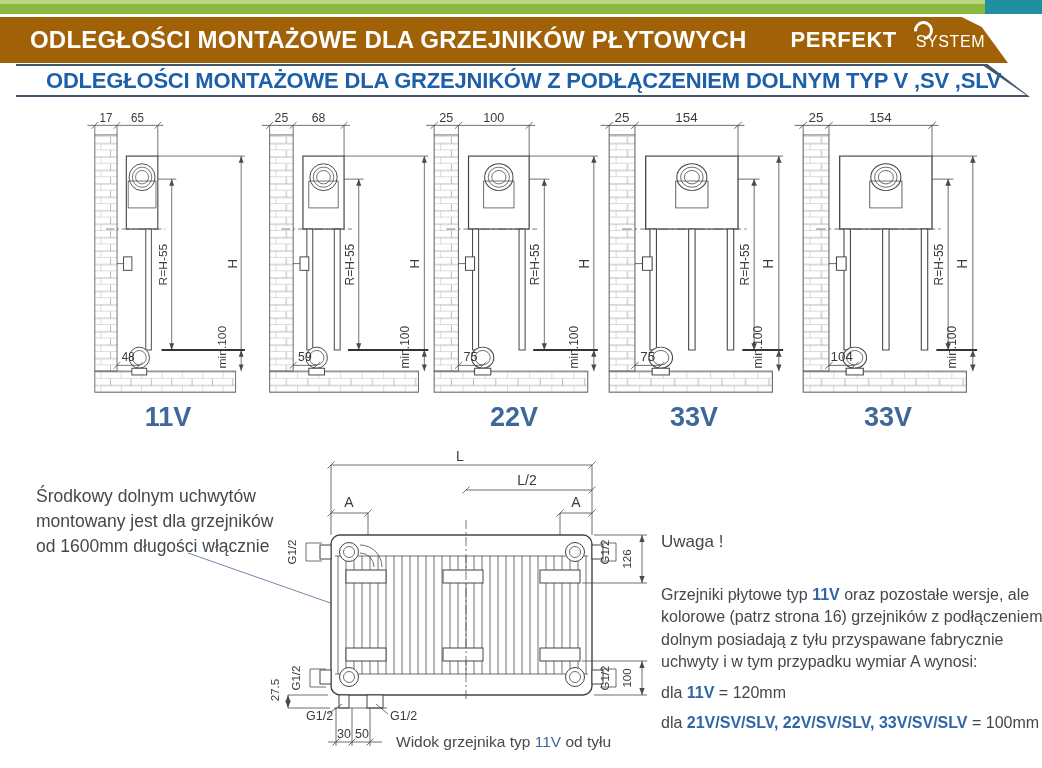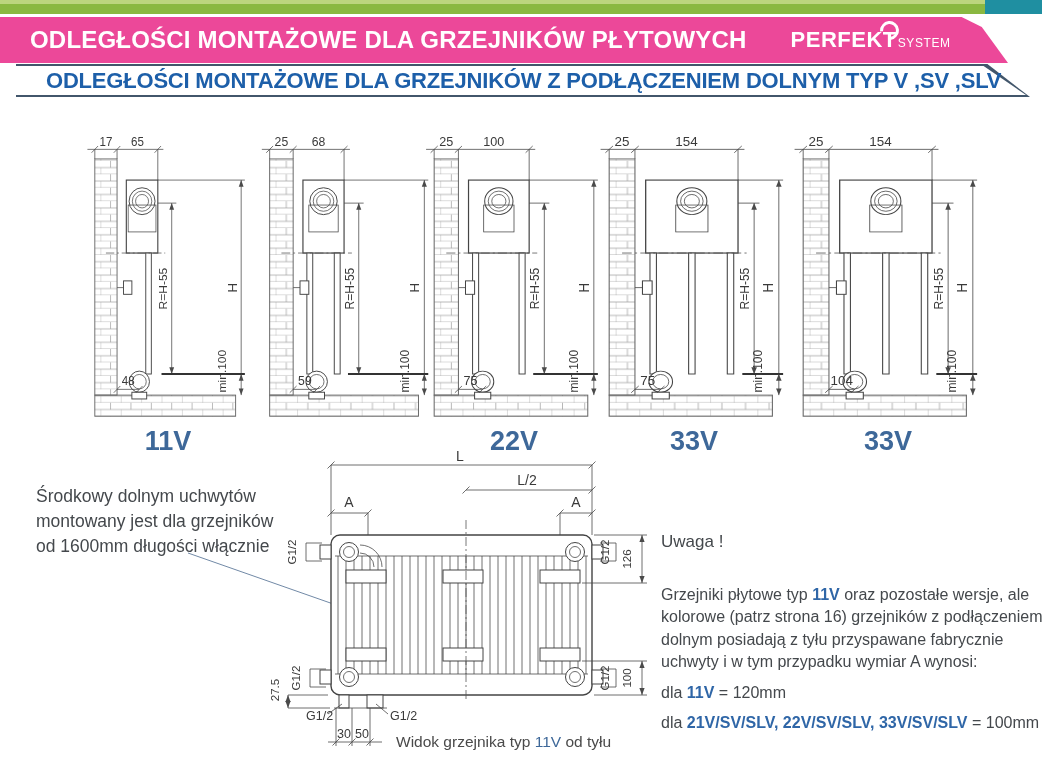--- a/index.html
+++ b/index.html
@@ -5,41 +5,41 @@
   html,body{margin:0;padding:0;background:#ececec;}
   .page{position:relative;width:1042px;height:768px;background:#ffffff;overflow:hidden;
         font-family:"Liberation Sans",sans-serif;}
 
   
   .strip{position:absolute;left:0;top:0;width:100%;height:14px;background:#8ab841;}
   .strip-hi{position:absolute;left:0;top:0;width:100%;height:4px;background:#bcd57e;}
   .strip-teal{position:absolute;right:0;top:0;width:57px;height:14px;background:#1f8fa1;}
 
   
-  .band1{position:absolute;left:0;top:17px;width:1008px;height:46px;background:#ec4899;
+  .band1{position:absolute;left:0;top:17px;width:1008px;height:46px;background:#a16207;
          clip-path:polygon(0 0,95.4% 0,97.4% 22%,100% 100%,0 100%);
          display:flex;align-items:center;color:#fff;}
   .band1-title{margin-left:30px;font-size:24px;font-weight:700;letter-spacing:.2px;white-space:nowrap;}
   .logo{margin-left:44px;display:flex;align-items:baseline;position:relative;}
   .logo-main{font-size:22px;font-weight:800;letter-spacing:.5px;}
   .logo-arc{position:absolute;right:52px;top:-6px;width:13px;height:13px;border:3px solid #fff;
             border-radius:50%;border-left-color:transparent;transform:rotate(-50deg);}
-  .logo-sub{font-size:12px;letter-spacing:.6px;margin-left:1px;font-weight:400;}
+  .logo-sub{font-size:16px;letter-spacing:.6px;margin-left:19px;font-weight:400;}
 
   
   .band2{position:absolute;left:4px;top:64px;width:1014px;height:33px;margin-left:12px;}
   .band2-bg{position:absolute;inset:0;background:#42566b;
             clip-path:polygon(0 0,95.8% 0,100% 100%,0 100%);}
   .band2-fg{position:absolute;left:0;top:2px;bottom:2px;width:1010px;background:#fff;
             clip-path:polygon(0 0,95.8% 0,100% 100%,0 100%);}
   .band2-title{position:absolute;left:30px;top:0;height:100%;display:flex;align-items:center;
                font-size:22px;font-weight:700;color:#1d5fa9;letter-spacing:-.2px;white-space:nowrap;}
 
   
-  .diagram{position:absolute;top:110px;margin-top:24px;}
+  .diagram{position:absolute;top:110px;}
   .type-label{font-size:27px;font-weight:600;color:#3e6899;text-align:center;margin-top:0px;}
 
   
   svg .ln{stroke:#4a4a4a;stroke-width:.8;fill:none;}
   svg .ln2{stroke:#444;stroke-width:1.2;fill:#fff;}
   svg .lnw{stroke:#444;stroke-width:1;fill:#fff;}
   svg .brk{stroke:#9a9a9a;stroke-width:.7;fill:none;}
   svg .wallrect{stroke:#666;stroke-width:1;}
   svg .dash{stroke:#555;stroke-width:.8;fill:none;stroke-dasharray:9 3 2 3;}
   svg .thick{stroke:#333;stroke-width:2.2;fill:none;}

